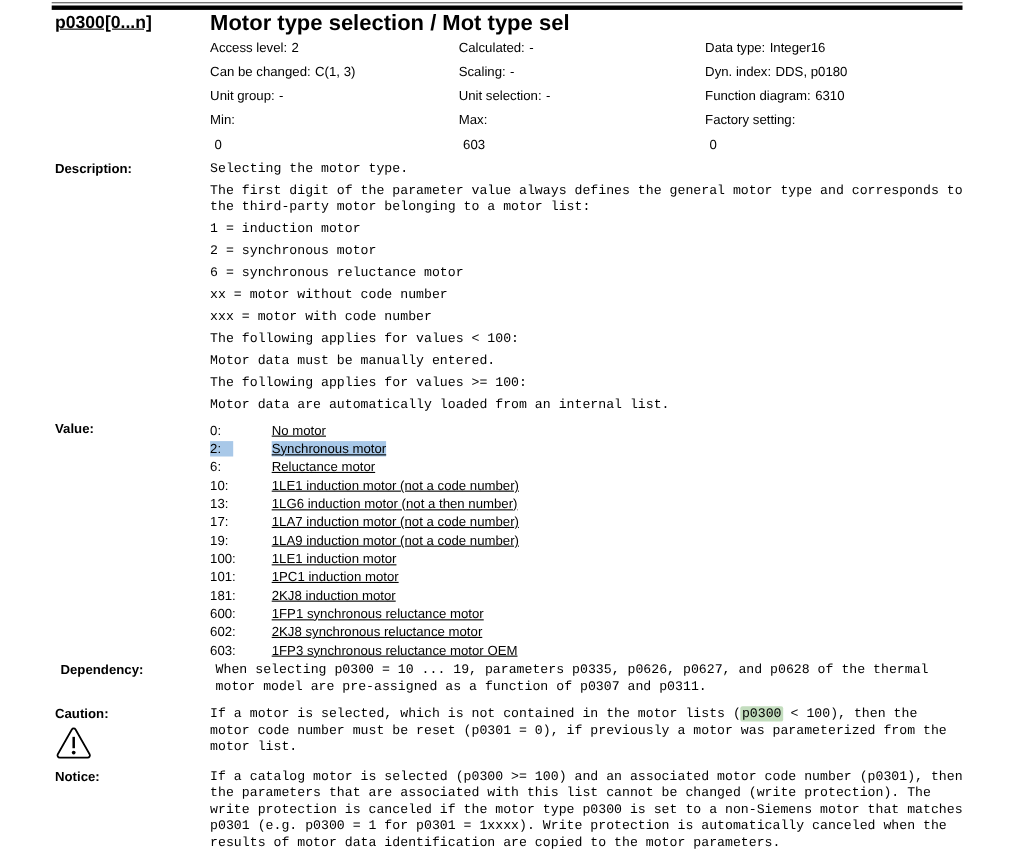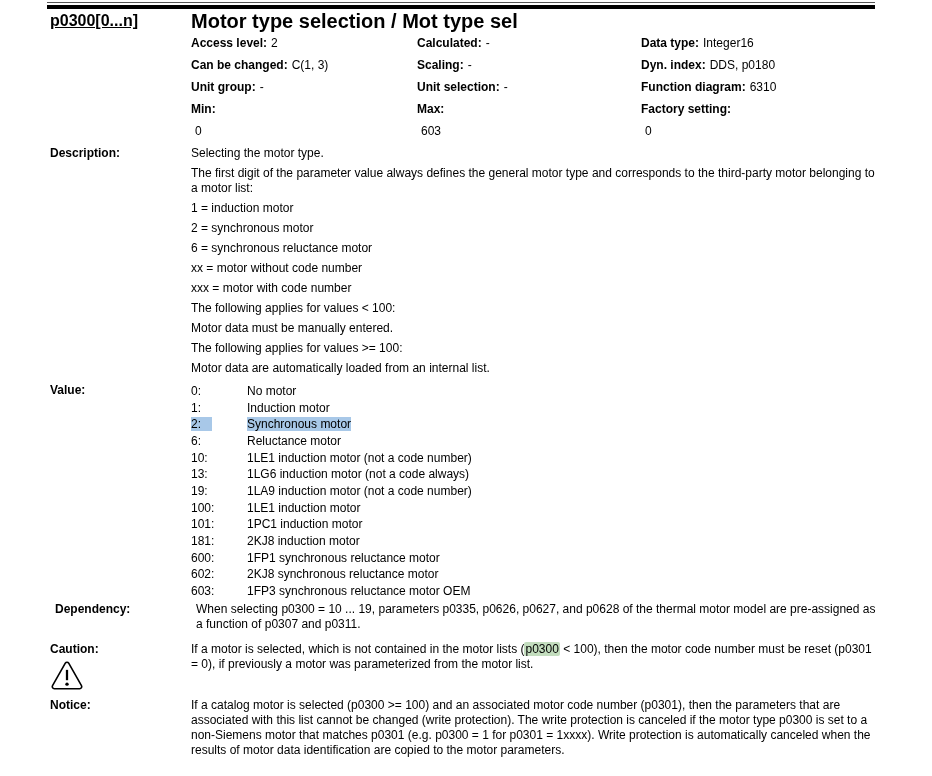--- a/index.html
+++ b/index.html
@@ -26,27 +26,27 @@
   .header-row { margin-top: 3px; }
   .param { font-size: 16px; line-height: 18px; text-decoration: underline; }
   .title { font-weight: bold; font-size: 20px; line-height: 18px; }
 
   .meta {
     margin-top: 2px;
     display: grid;
     grid-template-columns: 226px 224px 1fr;
   }
   .meta-cell { line-height: 22px; white-space: nowrap; }
-  .meta-cell .ml { font-weight: bold; margin-right: 4px; text-align: right; }
+  .meta-cell .ml { font-weight: normal; margin-right: 4px; text-align: right; }
 
   .section { margin-top: 2px; }
   .desc-row { margin-top: 4px; }
-  .content p { margin: 0 0 5px 0; line-height: 15px; }
+  .content p { margin: 0 0 5px 0; line-height: 15px; font-family: Liberation Mono, monospace; }
 
-  .value-row { line-height: 16.65px; white-space: nowrap; }
+  .value-row { line-height: 16.65px; white-space: nowrap; text-decoration: underline; }
   .value-num { display: inline-block; width: 56px; }
 
   .hl-blue  { background: var(--selection_highlight, #a8c8e8); }
   .value-num .hl-blue { padding-right: 11px; }
   .hl-green { background: var(--search_highlight, #c3ddbe); border-radius: 2px; padding: 0 1px; }
 
   .dep-row { margin-top: 2px; justify-content: flex-end; }
   .caution-row { margin-top: 5px; }
   .notice-row { margin-top: 7px; }
 
@@ -129,30 +129,30 @@
         <p>Motor data are automatically loaded from an internal list.</p>
       </div>
   </div>
 
   <div class="row section">
     <div class="lbl">Value:</div>
     <div class="content">
 
         <div class="value-row"><span class="value-num"><span>0:</span></span><span class="value-text">No motor</span></div>
 
-        <div class="value-row"><span class="value-num"><span>1:</span></span><span class="value-text">Induction motor</span></div>
 
         <div class="value-row"><span class="value-num"><span class="hl-blue">2:</span></span><span class="value-text hl-blue">Synchronous motor</span></div>
 
         <div class="value-row"><span class="value-num"><span>6:</span></span><span class="value-text">Reluctance motor</span></div>
 
         <div class="value-row"><span class="value-num"><span>10:</span></span><span class="value-text">1LE1 induction motor (not a code number)</span></div>
 
-        <div class="value-row"><span class="value-num"><span>13:</span></span><span class="value-text">1LG6 induction motor (not a code always)</span></div>
+        <div class="value-row"><span class="value-num"><span>13:</span></span><span class="value-text">1LG6 induction motor (not a then number)</span></div>
 
+        <div class="value-row"><span class="value-num"><span>17:</span></span><span class="value-text">1LA7 induction motor (not a code number)</span></div>
 
         <div class="value-row"><span class="value-num"><span>19:</span></span><span class="value-text">1LA9 induction motor (not a code number)</span></div>
 
         <div class="value-row"><span class="value-num"><span>100:</span></span><span class="value-text">1LE1 induction motor</span></div>
 
         <div class="value-row"><span class="value-num"><span>101:</span></span><span class="value-text">1PC1 induction motor</span></div>
 
         <div class="value-row"><span class="value-num"><span>181:</span></span><span class="value-text">2KJ8 induction motor</span></div>
 
         <div class="value-row"><span class="value-num"><span>600:</span></span><span class="value-text">1FP1 synchronous reluctance motor</span></div>

